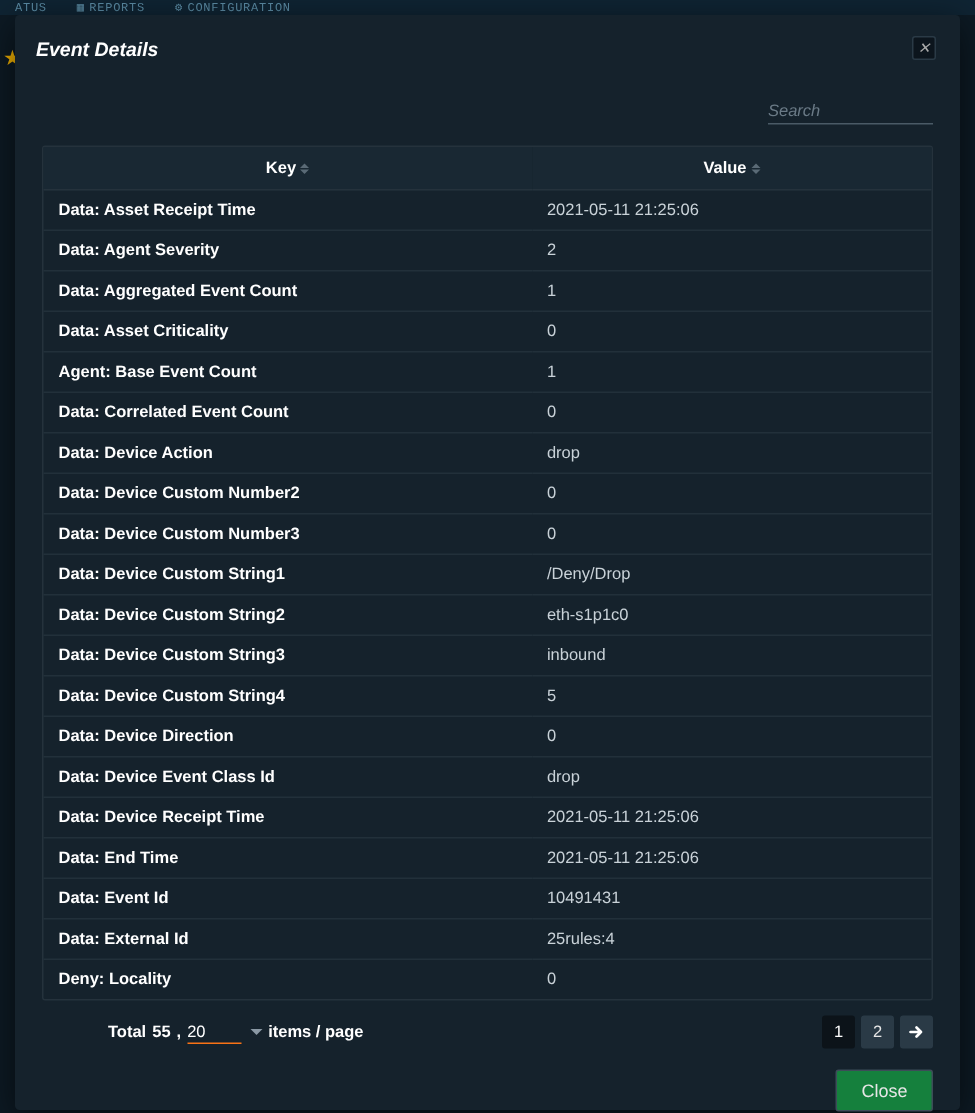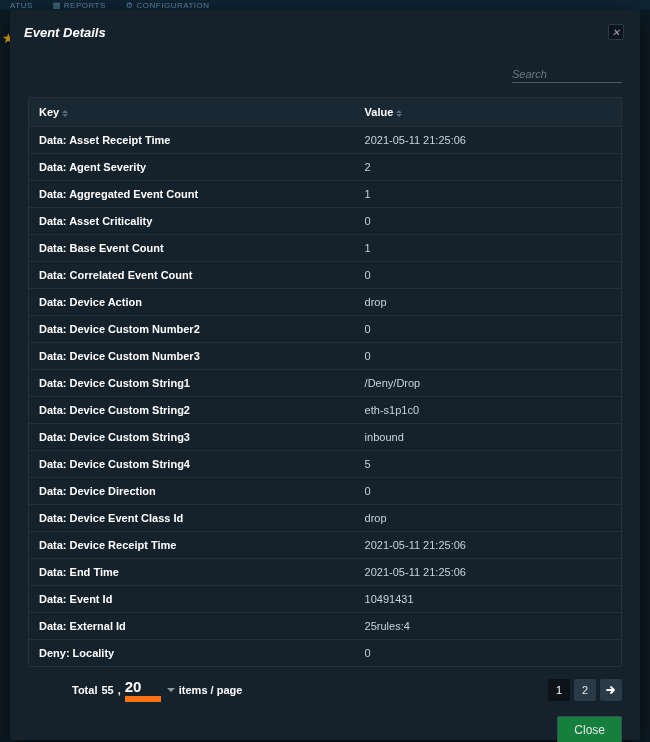--- a/index.html
+++ b/index.html
@@ -16,21 +16,21 @@
     position: absolute; top: 0; left: 0; right: 0;
     height: 10px;
     background: #0f2433;
     color: #5a8aa3;
     font-size: 8px;
     display: flex; gap: 20px;
     padding-left: 10px;
     align-items: center;
     letter-spacing: 0.5px;
   }
-  .bg-nav span { display: inline-flex; align-items: center; gap: 3px; }
+  .bg-nav span { display: inline-flex; align-items: center; gap: 3px; font-family: Liberation Mono, monospace; }
   .star {
     position: absolute;
     left: 2px; top: 30px;
     color: #f4b400;
     font-size: 14px;
   }
   
   .modal {
     position: absolute;
     left: 10px; top: 10px; right: 10px; bottom: 2px;
@@ -73,21 +73,21 @@
     outline: none;
   }
   .search-input::placeholder { color: #6a7a86; font-style: italic; }
   .table-wrap {
     margin: 8px 18px 0 18px;
     border: 1px solid #25323c;
     border-radius: 2px;
   }
   table { width: 100%; border-collapse: collapse; }
   thead th {
-    text-align: left;
+    text-align: center;
     font-size: 11px;
     font-weight: bold;
     color: #fff;
     padding: 8px 10px;
     background: #192833;
     border-bottom: 1px solid #25323c;
   }
   th.key-col { width: 55%; }
   .sort-arrows {
     display: inline-block;
@@ -125,26 +125,25 @@
     display: flex; justify-content: space-between; align-items: center;
     padding: 10px 18px 0 18px;
   }
   .total-text {
     font-size: 11px; font-weight: bold; color: #fff;
     display: flex; align-items: center; gap: 4px; margin-left: 44px;
   }
   .page-size {
     background: transparent;
     border: none;
-    border-bottom: 6px solid #f97316;
+    border-bottom: 1px solid #f97316;
     color: #fff;
-    font-size: 15px;
+    font-size: 11px;
     width: 36px;
     padding: 1px 0;
-    font-weight: bold;
   }
   .chev-down {
     display: inline-block;
     width: 0; height: 0;
     border-left: 4px solid transparent;
     border-right: 4px solid transparent;
     border-top: 4px solid #8a98a4;
     margin-left: 2px;
     cursor: pointer;
   }
@@ -224,21 +223,21 @@
           </tr>
           <tr>
             <td class="key-cell">Data: Aggregated Event Count</td>
             <td class="val-cell">1</td>
           </tr>
           <tr>
             <td class="key-cell">Data: Asset Criticality</td>
             <td class="val-cell">0</td>
           </tr>
           <tr>
-            <td class="key-cell">Data: Base Event Count</td>
+            <td class="key-cell">Agent: Base Event Count</td>
             <td class="val-cell">1</td>
           </tr>
           <tr>
             <td class="key-cell">Data: Correlated Event Count</td>
             <td class="val-cell">0</td>
           </tr>
           <tr>
             <td class="key-cell">Data: Device Action</td>
             <td class="val-cell">drop</td>
           </tr>

